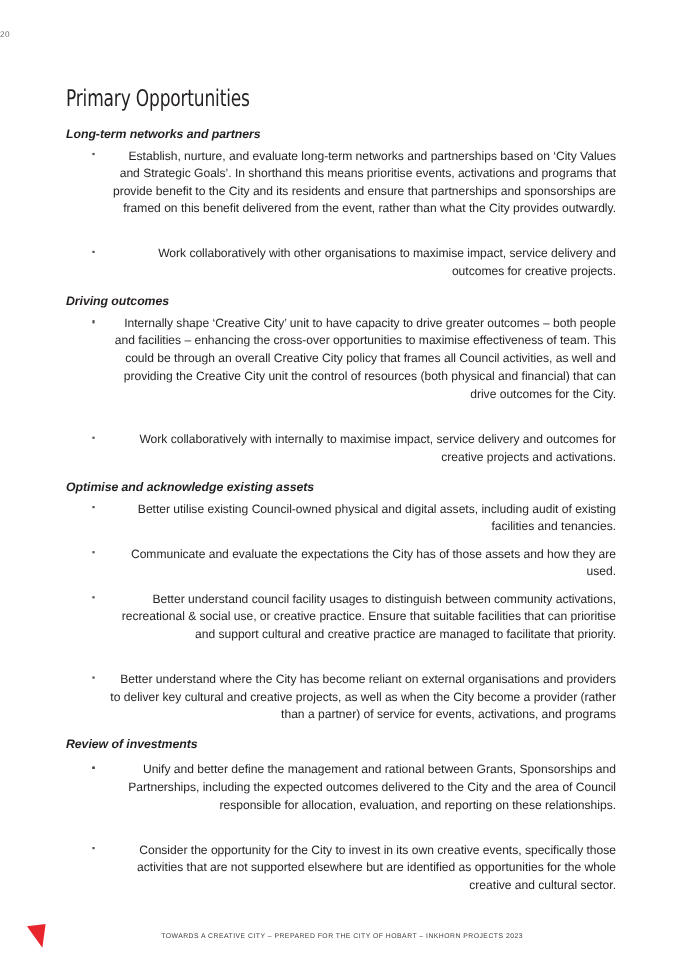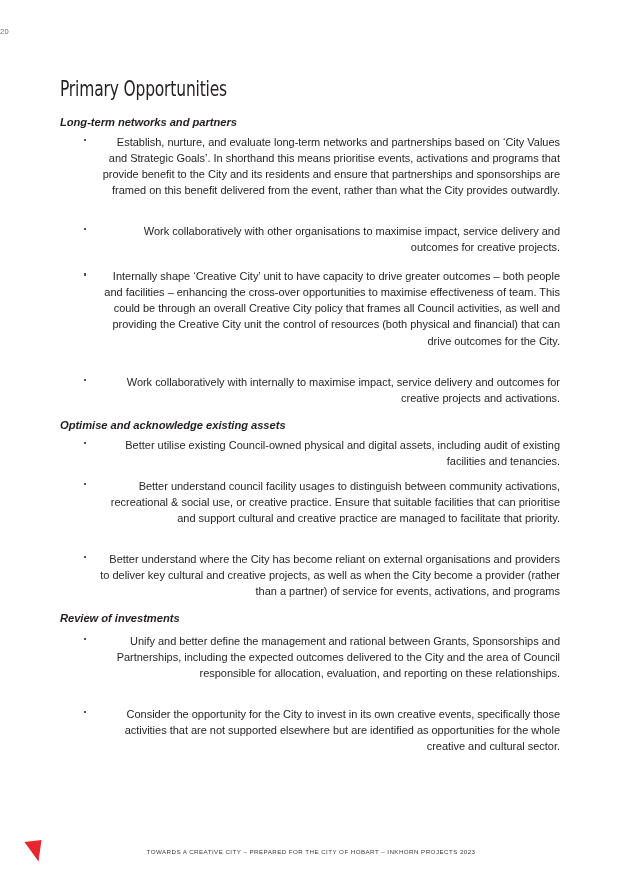--- a/index.html
+++ b/index.html
@@ -116,29 +116,31 @@
     <h1 class="doc-title">Primary Opportunities</h1>
     <div id="sections-host">
         <div class="section">
           <h2 class="section-heading">Long-term networks and partners</h2>
           <ul class="bullets">
             <li><span class="bullet-mark"></span><span>Establish, nurture, and evaluate long-term networks and partnerships based on ‘City Values and Strategic Goals’. In shorthand this means prioritise events, activations and programs that provide benefit to the City and its residents and ensure that partnerships and sponsorships are framed on this benefit delivered from the event, rather than what the City provides outwardly.</span></li>
             <li><span class="bullet-mark"></span><span>Work collaboratively with other organisations to maximise impact, service delivery and outcomes for creative projects.</span></li>
           </ul>
         </div>
         <div class="section">
+          <h2 class="section-heading">Driving outcomes</h2>
           <ul class="bullets">
             <li><span class="bullet-mark"></span><span>Internally shape ‘Creative City’ unit to have capacity to drive greater outcomes – both people and facilities – enhancing the cross-over opportunities to maximise effectiveness of team. This could be through an overall Creative City policy that frames all Council activities, as well and providing the Creative City unit the control of resources (both physical and financial) that can drive outcomes for the City.</span></li>
             <li><span class="bullet-mark"></span><span>Work collaboratively with internally to maximise impact, service delivery and outcomes for creative projects and activations.</span></li>
           </ul>
         </div>
         <div class="section">
           <h2 class="section-heading">Optimise and acknowledge existing assets</h2>
           <ul class="bullets">
             <li><span class="bullet-mark"></span><span>Better utilise existing Council-owned physical and digital assets, including audit of existing facilities and tenancies.</span></li>
+            <li><span class="bullet-mark"></span><span>Communicate and evaluate the expectations the City has of those assets and how they are used.</span></li>
             <li><span class="bullet-mark"></span><span>Better understand council facility usages to distinguish between community activations, recreational &amp; social use, or creative practice. Ensure that suitable facilities that can prioritise and support cultural and creative practice are managed to facilitate that priority.</span></li>
             <li><span class="bullet-mark"></span><span>Better understand where the City has become reliant on external organisations and providers to deliver key cultural and creative projects, as well as when the City become a provider (rather than a partner) of service for events, activations, and programs</span></li>
           </ul>
         </div>
         <div class="section">
           <h2 class="section-heading">Review of investments</h2>
           <ul class="bullets">
             <li><span class="bullet-mark"></span></li>
             <li><span class="bullet-mark"></span></li>
             <li><span class="bullet-mark"></span><span>Unify and better define the management and rational between Grants, Sponsorships and Partnerships, including the expected outcomes delivered to the City and the area of Council responsible for allocation, evaluation, and reporting on these relationships.</span></li>

